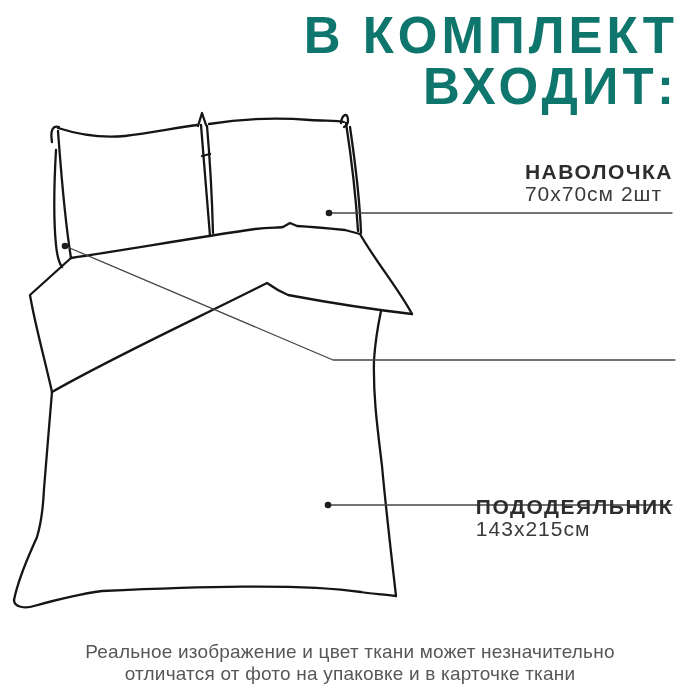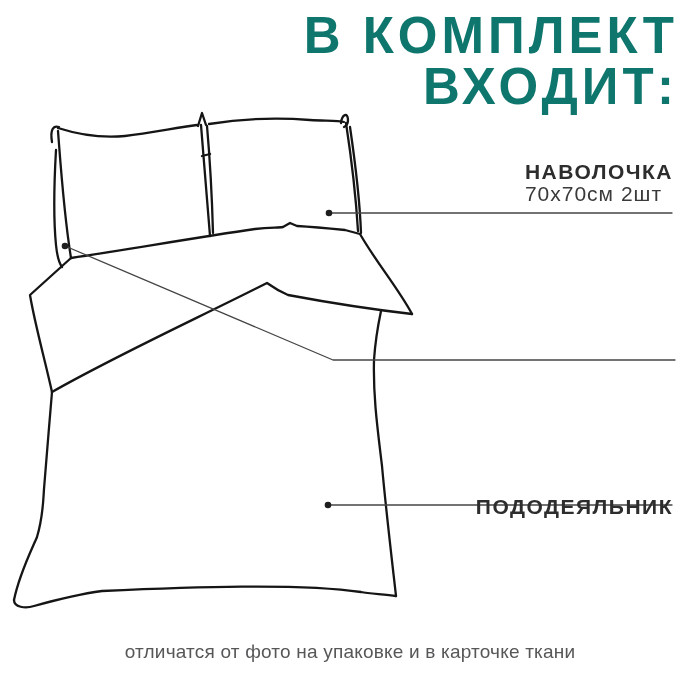--- a/index.html
+++ b/index.html
@@ -95,19 +95,21 @@
   <div class="callout callout-1">
     <div class="c-name">НАВОЛОЧКА</div>
     <div class="c-size">70х70см 2шт</div>
   </div>
 
   <div class="callout callout-2">
   </div>
 
   <div class="callout callout-3">
     <div class="c-name">ПОДОДЕЯЛЬНИК</div>
+    <div class="c-size">143х215см</div>
   </div>
 
   <div class="footnote">
+    <div>Реальное изображение и цвет ткани может незначительно</div>
     <div>отличатся от фото на упаковке и в карточке ткани</div>
   </div>
 
 </div>
 
 </body></html>

